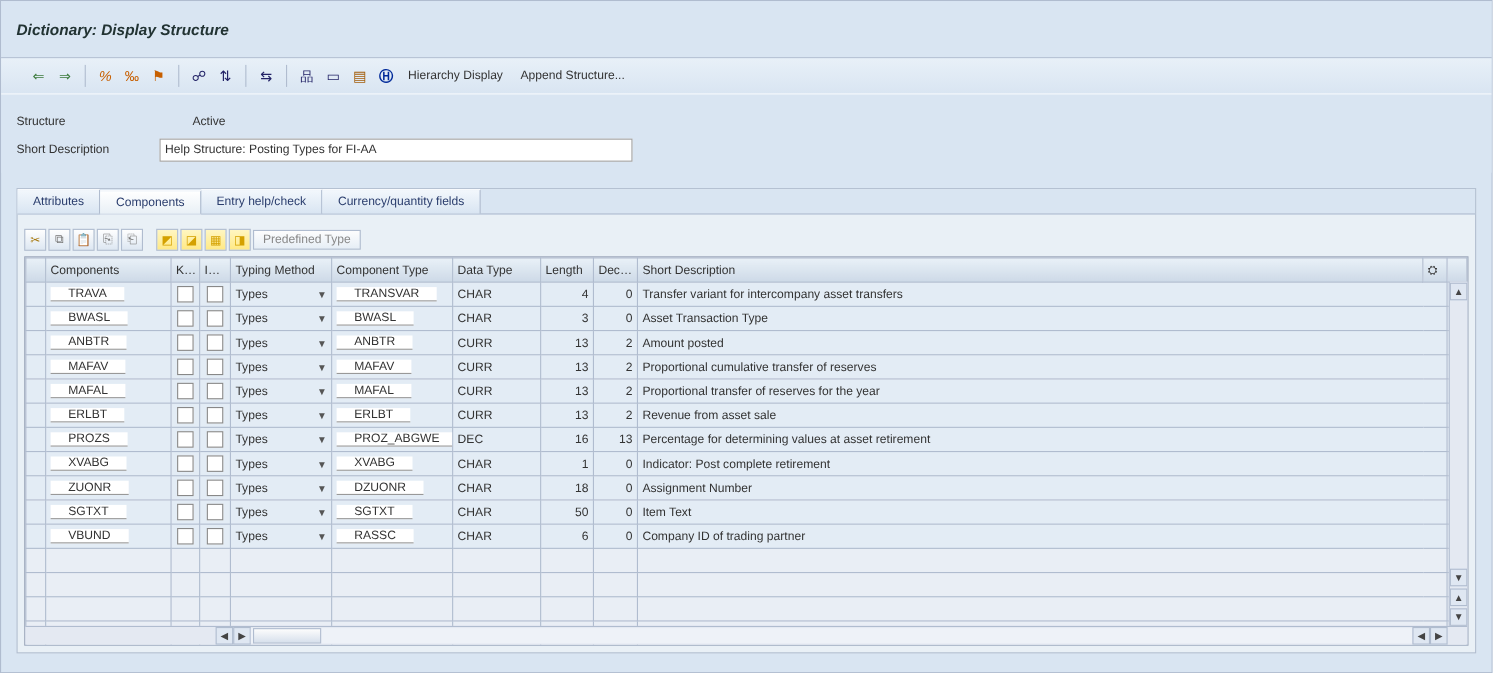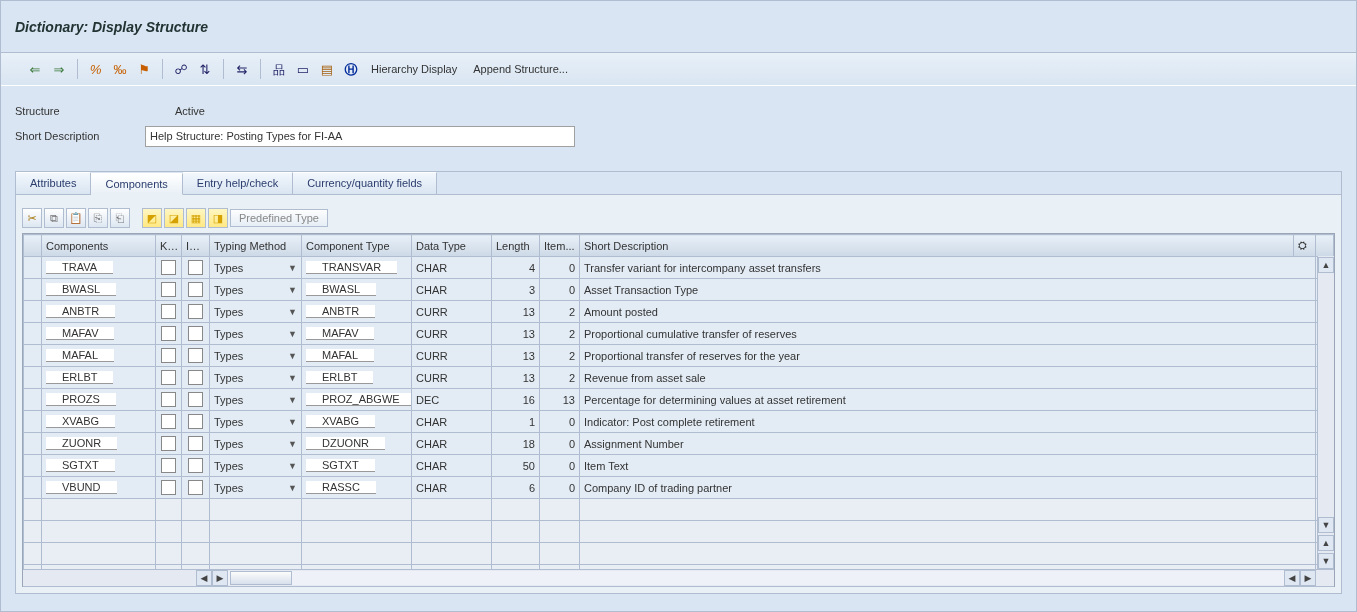--- a/index.html
+++ b/index.html
@@ -430,21 +430,21 @@
           <thead>
             <tr>
               <th class="rowhead"></th>
               <th>Components</th>
               <th>Key</th>
               <th>Ini...</th>
               <th>Typing Method</th>
               <th>Component Type</th>
               <th>Data Type</th>
               <th>Length</th>
-              <th>Item...</th>
+              <th>Deci...</th>
               <th>Short Description</th>
               <th class="th-configure">⛭</th>
               <th class="rowhead"></th>
             </tr>
           </thead>
           <tbody id="grid-body">
 
           <tr>
                 <td class="rowhead"></td>
                 <td><span class="cell-input">TRAVA</span></td>

